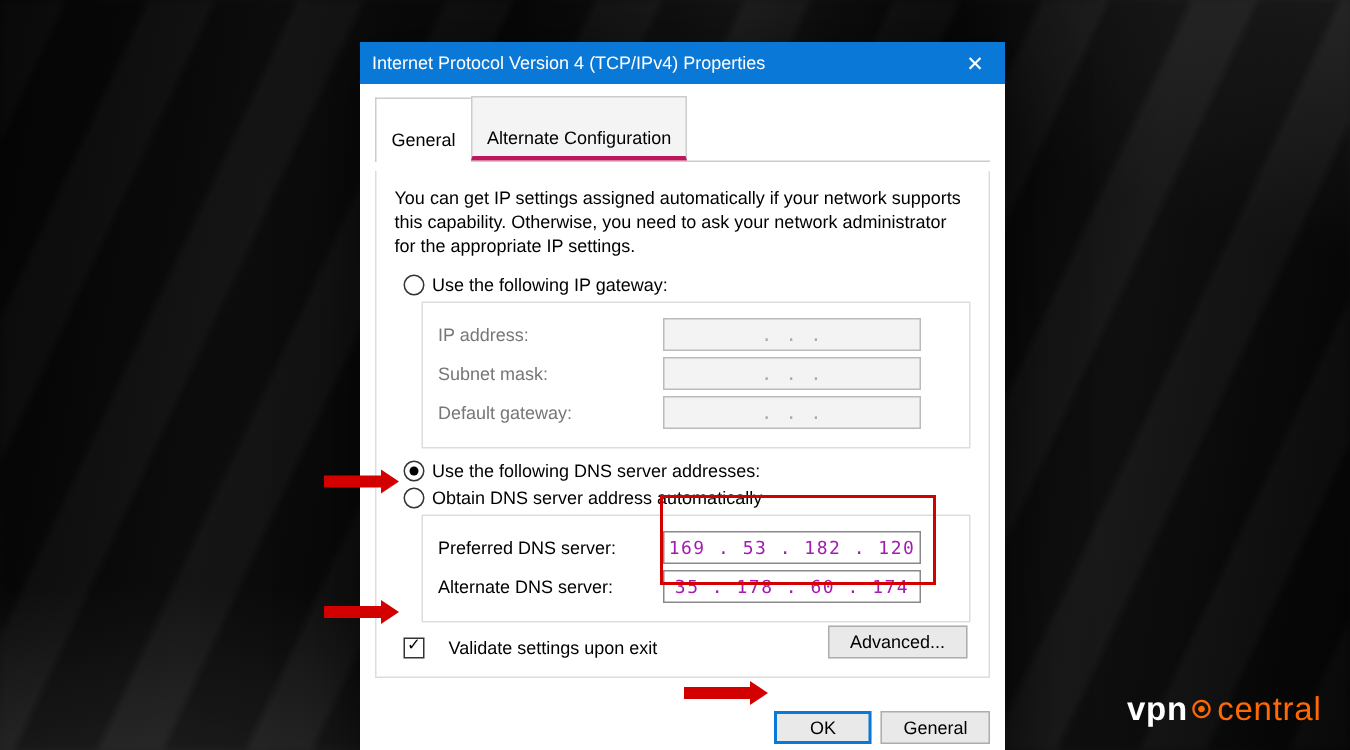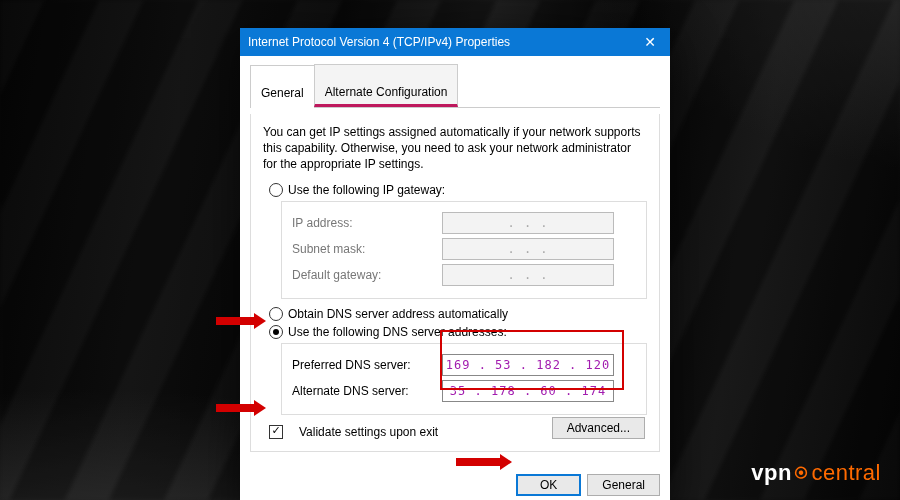--- a/index.html
+++ b/index.html
@@ -85,26 +85,26 @@
             <span class="lbl">Subnet mask:</span>
           <span class="ipbox placeholder">.   .   .</span>
           </div>
         <div class="field">
             <span class="lbl">Default gateway:</span>
           <span class="ipbox placeholder">.   .   .</span>
           </div>
       </div>
 
       <div class="radio-row">
+        <span class="radio sel"></span>
+        <span>Use the following DNS server addresses:</span>
+      </div>
+      <div class="radio-row">
         <span class="radio"></span>
         <span>Obtain DNS server address automatically</span>
-      </div>
-      <div class="radio-row">
-        <span class="radio sel"></span>
-        <span>Use the following DNS server addresses:</span>
       </div>
       <div class="groupbox">
         <div class="field dk">
             <span class="lbl">Preferred DNS server:</span>
           <span class="ipbox enabled">169 . 53 . 182 . 120</span>
           </div>
         <div class="field dk">
             <span class="lbl">Alternate DNS server:</span>
           <span class="ipbox enabled">35 . 178 . 60 . 174</span>
           </div>

